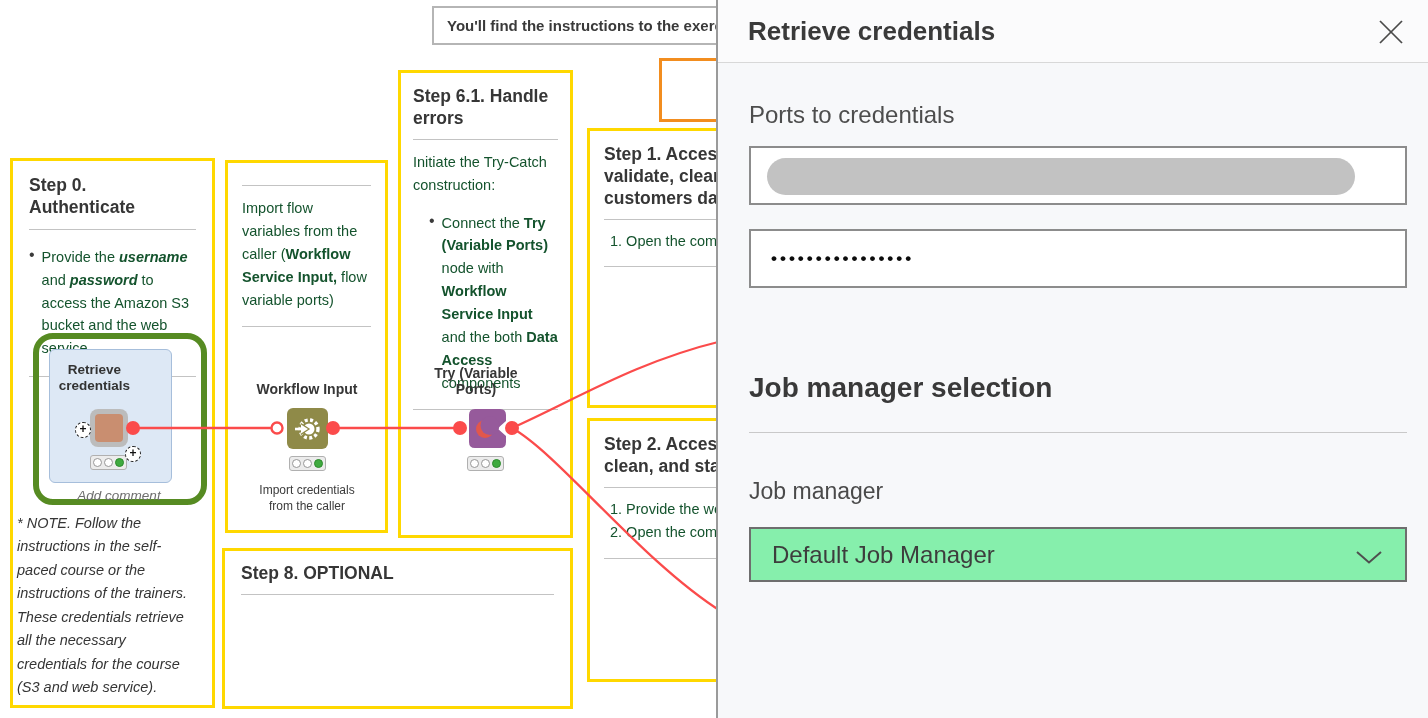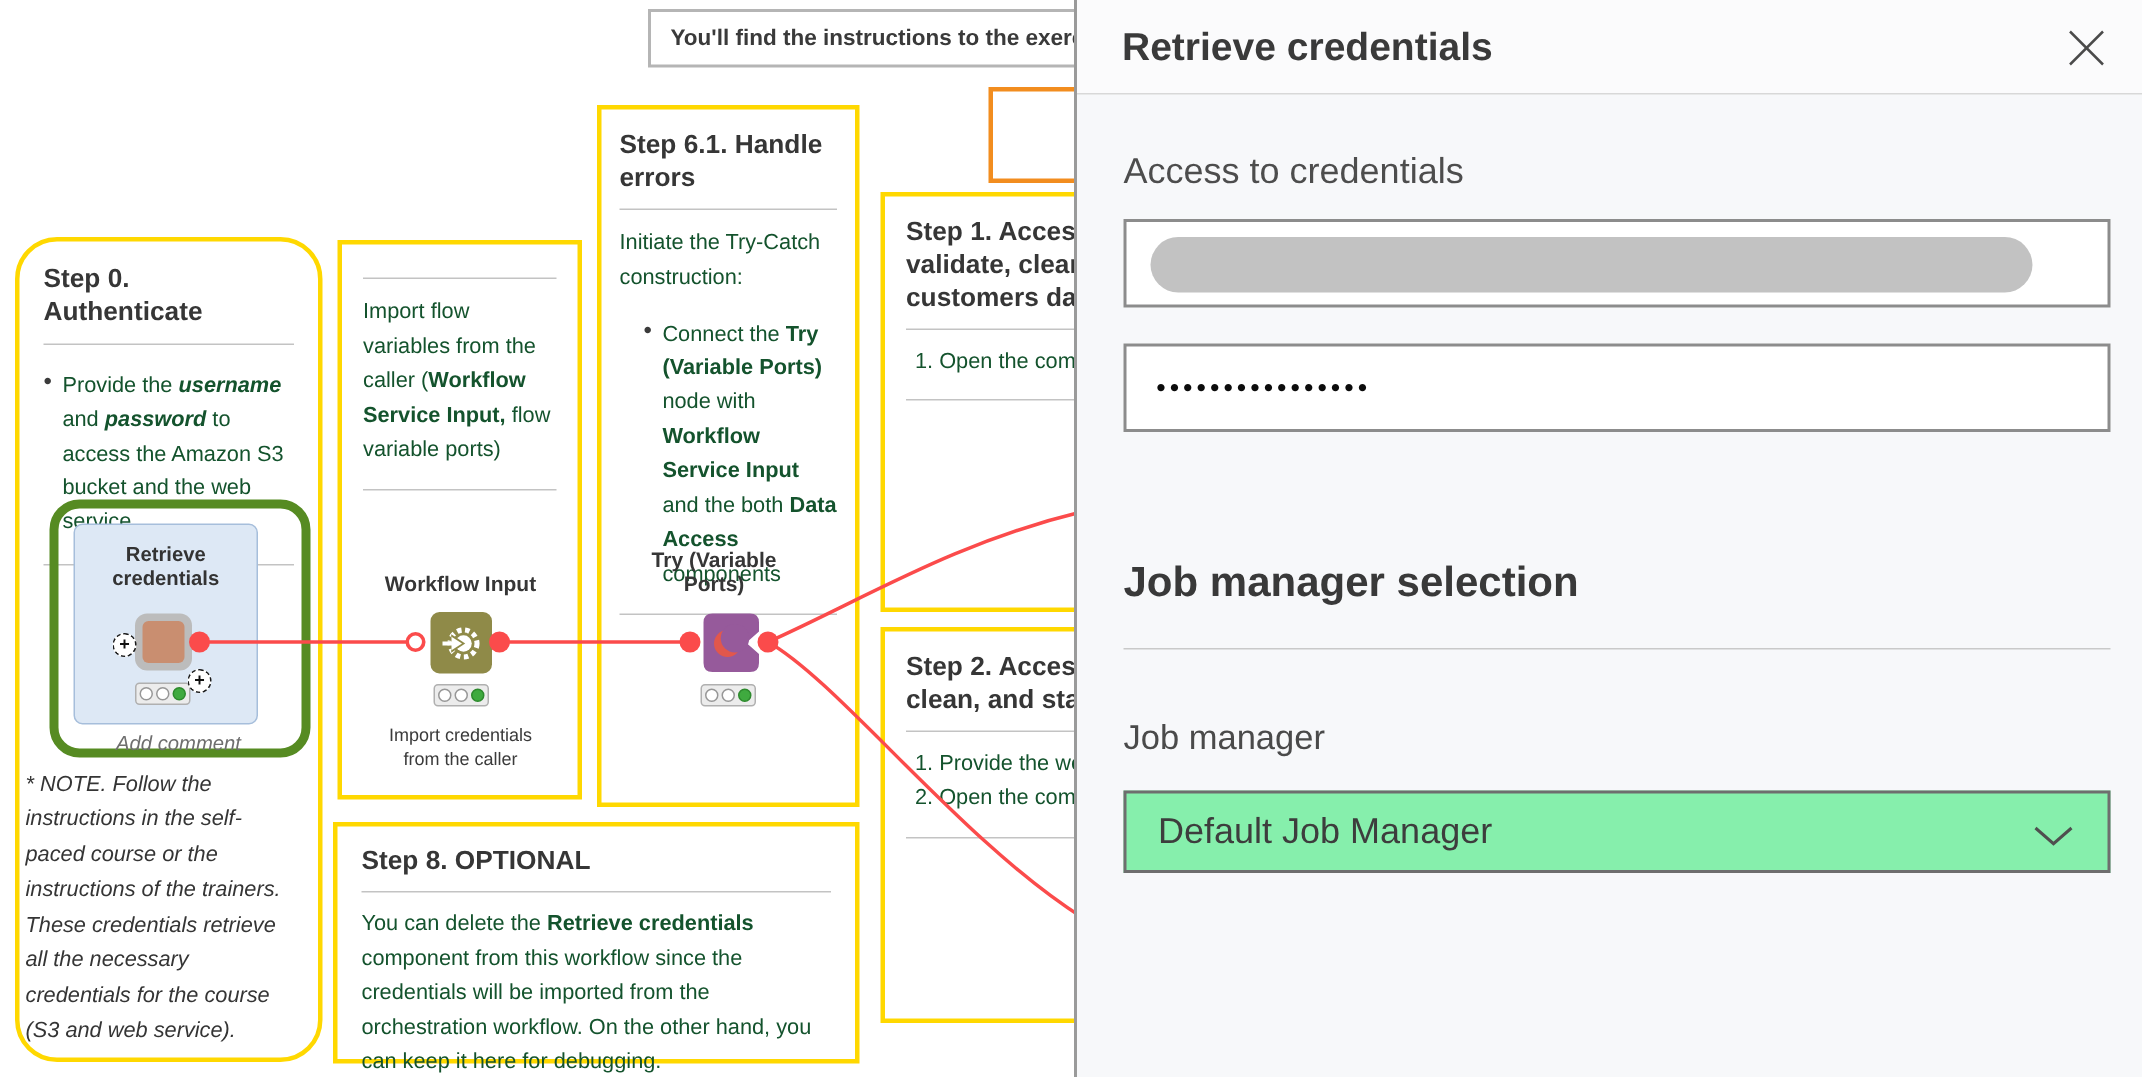--- a/index.html
+++ b/index.html
@@ -30,21 +30,21 @@
                background:#fff; color:#111; font-size:12px; font-weight:bold; line-height:13px; text-align:center; z-index:6; }
 
   .node-square { position:absolute; width:41px; height:41px; border-radius:6px; z-index:4; }
   .olive { background:#8F8A48; display:flex; align-items:center; justify-content:center; }
 
   
   .sel-frame { position:absolute; left:33px; top:333px; width:174px; height:172px;
                border:6px solid #568B22; border-radius:20px; z-index:3; }
   .comp-box { position:absolute; left:49px; top:349px; width:123px; height:134px;
               background:#dde8f5; border:1px solid #a6bedb; border-radius:6px; z-index:3; }
-  .comp-title { position:absolute; left:49px; top:362px; width:123px; text-align:center;
+  .comp-title { position:absolute; left:33px; top:362px; width:123px; text-align:center;
                 font-weight:bold; font-size:13.5px; color:#333; line-height:1.2; z-index:4; }
   .node-frame { position:absolute; left:90px; top:409px; width:38px; height:38px;
                 background:#bcbcbc; border-radius:8px; z-index:4; }
   .node-frame .inner { position:absolute; inset:5px; background:#C98E70; border-radius:4px; }
   .add-comment { position:absolute; left:33px; top:488px; width:172px; text-align:center;
                  font-style:italic; font-size:13.5px; color:#6e6e6e; z-index:4; }
   .note { position:absolute; left:17px; top:512px; width:196px; font-style:italic;
           font-size:14.5px; line-height:1.62; color:#353535; z-index:2; }
 
   svg.wires { position:absolute; left:0; top:0; z-index:5; pointer-events:none; }
@@ -71,21 +71,21 @@
 </style>
 </head>
 <body>
 
 <div id="root">
 
   <div class="banner">You'll find the instructions to the exercises</div>
 
   <div class="orange-box"></div>
 
-  <div class="anno" style="left:10px; top:158px; width:205px; height:550px; padding:14px 16px;border-radius:28px;">
+  <div class="anno" style="left:10px; top:158px; width:205px; height:550px; padding:14px 16px;">
     <h3>Step 0. Authenticate</h3>
     <div class="rule" style="margin-top:10px;"></div>
     <div class="bullet-row" style="margin-top:16px; width:172px;">
       <span class="dot">•</span>
       <p><span>Provide the </span><b><i>username</i></b><span> and </span><b><i>password</i></b><span> to access the Amazon S3 bucket and the web service</span></p>
     </div>
     <div class="rule" style="margin-top:16px;"></div>
   </div>
 
   <div class="anno" style="left:225px; top:160px; width:163px; height:373px; padding:13px 14px;">
@@ -101,21 +101,20 @@
     <div class="bullet-row" style="margin-top:15px; margin-left:16px; width:130px;">
       <span class="dot">•</span>
       <p><span>Connect the </span><b>Try (Variable Ports)</b><span> node with </span><b>Workflow Service Input</b><span> and the both </span><b>Data Access</b><span> components</span></p>
     </div>
     <div class="rule" style="margin-top:14px;"></div>
   </div>
 
   <div class="anno" style="left:222px; top:548px; width:351px; height:161px; padding:12px 16px;">
     <h3>Step 8. OPTIONAL</h3>
     <div class="rule" style="margin-top:9px;"></div>
-    <p style="margin-top:10px;"><span>You can delete the </span><b>Retrieve credentials</b><span> component from this workflow since the credentials will be imported from the orchestration workflow. On the other hand, you can keep it here for debugging.</span></p>
   </div>
 
   <div class="anno" style="left:587px; top:128px; width:200px; height:280px; padding:13px 14px;">
     <h3 class="pre">Step 1. Access
 validate, clean,
 customers data</h3>
     <div class="rule" style="margin-top:9px; width:150px;"></div>
     <p class="pre" style="margin-top:10px; padding-left:6px; white-space:pre;">1. Open the comp</p>
     <div class="rule" style="margin-top:13px; width:150px;"></div>
   </div>
@@ -208,21 +207,21 @@
     <div class="panel-header">
       <div class="panel-title">Retrieve credentials</div>
       <div class="close-btn">
         <svg width="30" height="30" viewBox="0 0 30 30">
           <line x1="4" y1="4" x2="26" y2="26" stroke="#4a4a4a" stroke-width="1.7"></line>
           <line x1="26" y1="4" x2="4" y2="26" stroke="#4a4a4a" stroke-width="1.7"></line>
         </svg>
       </div>
     </div>
 
-    <div class="sec-heading" style="top:101px;">Access to credentials</div>
+    <div class="sec-heading" style="top:101px;">Ports to credentials</div>
 
     <div class="field" style="top:146px;">
       <div class="redact-pill"></div>
     </div>
 
     <div class="field" style="top:229px;">
       <div class="pwd-dots">••••••••••••••••</div>
     </div>
 
     <div class="sec-heading bold" style="top:372px;">Job manager selection</div>

